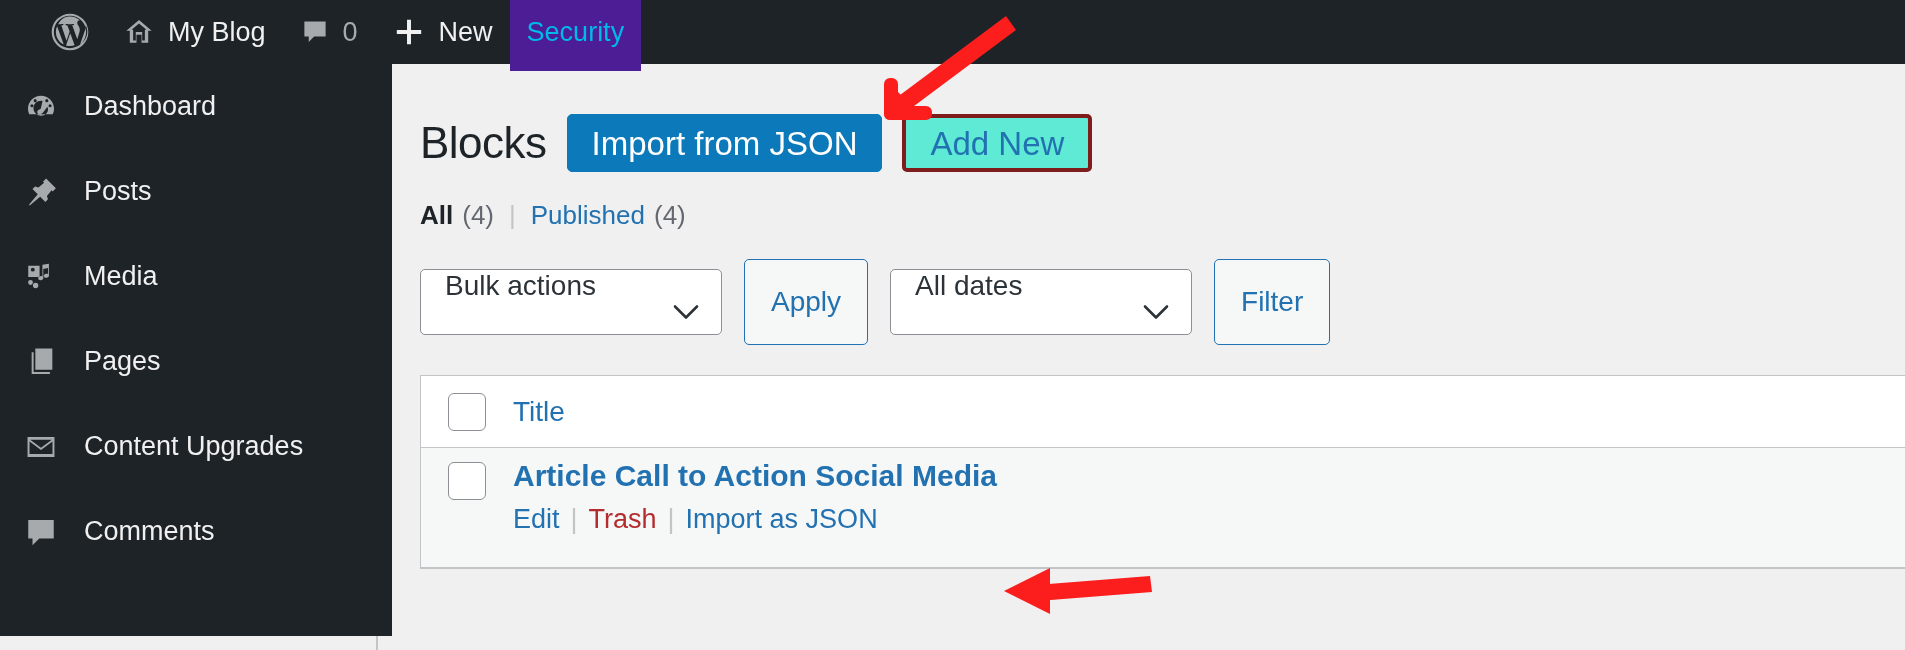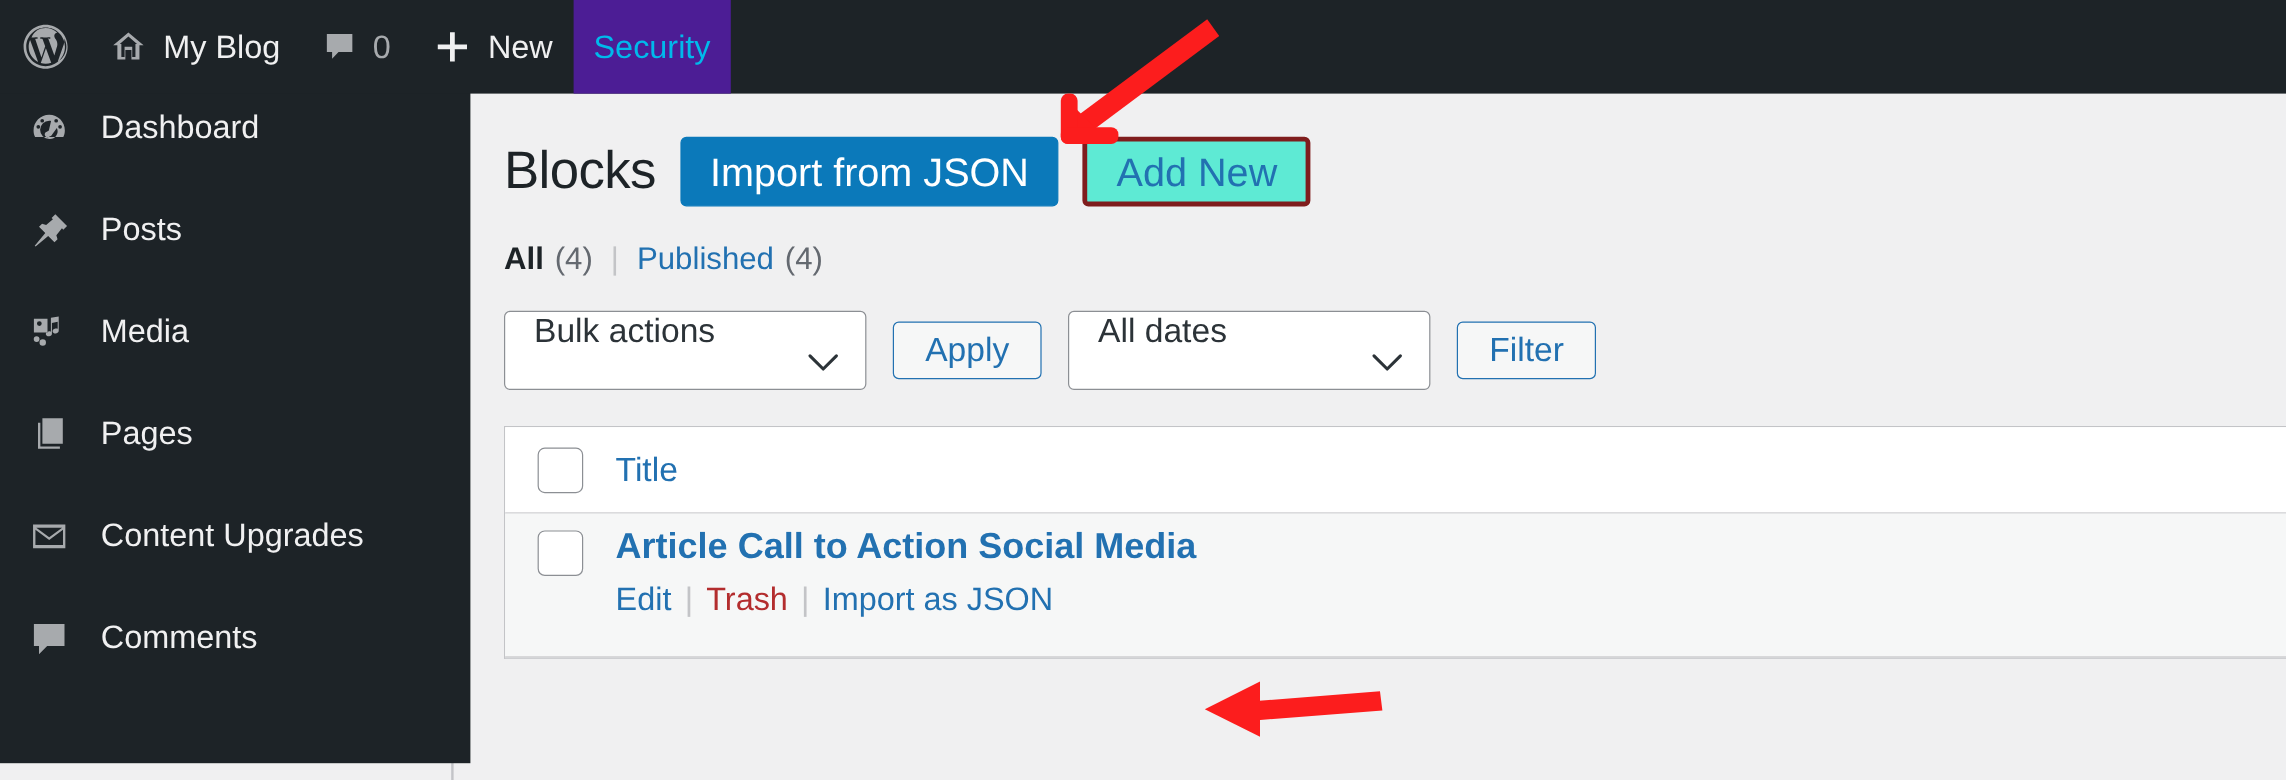--- a/index.html
+++ b/index.html
@@ -7,24 +7,25 @@
     width:1905px; height:650px;
     font-family:"Liberation Sans", sans-serif;
     background:#f0f0f1;
     overflow:hidden;
   }
   #root { position:relative; width:1905px; height:650px; }
 
   
   .adminbar {
     position:absolute; top:0; left:0;
-    width:1905px; height:78px;
+    width:1905px; height:64px;
     background:#1d2327;
     display:flex; align-items:center;
     z-index:5;
+    padding-left:32px;
   }
   .ab-item {
     display:flex; align-items:center; gap:13px;
     height:78px; padding:0 17px;
     color:#f0f0f1; font-size:27px; white-space:nowrap;
   }
   .ab-wplogo { padding-left:16px; padding-right:14px; }
   .ab-icon { display:inline-flex; align-items:center; justify-content:center; }
   .ab-icon svg { display:block; }
   .ab-count { color:#a7aaad; font-size:27px; }
@@ -90,21 +91,21 @@
     padding:0 62px 0 24px;
     font-size:28px; color:#2c3338; white-space:nowrap;
     cursor:pointer;
   }
   .select-box .chev {
     position:absolute; right:22px; top:50%;
     transform:translateY(-50%);
     width:26px; height:15px;
   }
   .btn-nav {
-    height:48px; padding:0 26px; font-size:28px;
+    height:86px; padding:0 26px; font-size:28px;
     background:#f6f7f7; border:1px solid #2271b1; color:#2271b1;
     border-radius:5px; cursor:pointer;
     display:inline-flex; align-items:center; justify-content:center;
   }
 
   
   .wp-table {
     margin-top:30px; margin-left:-0px;
     width:1513px;
     border:1px solid #c3c4c7;

